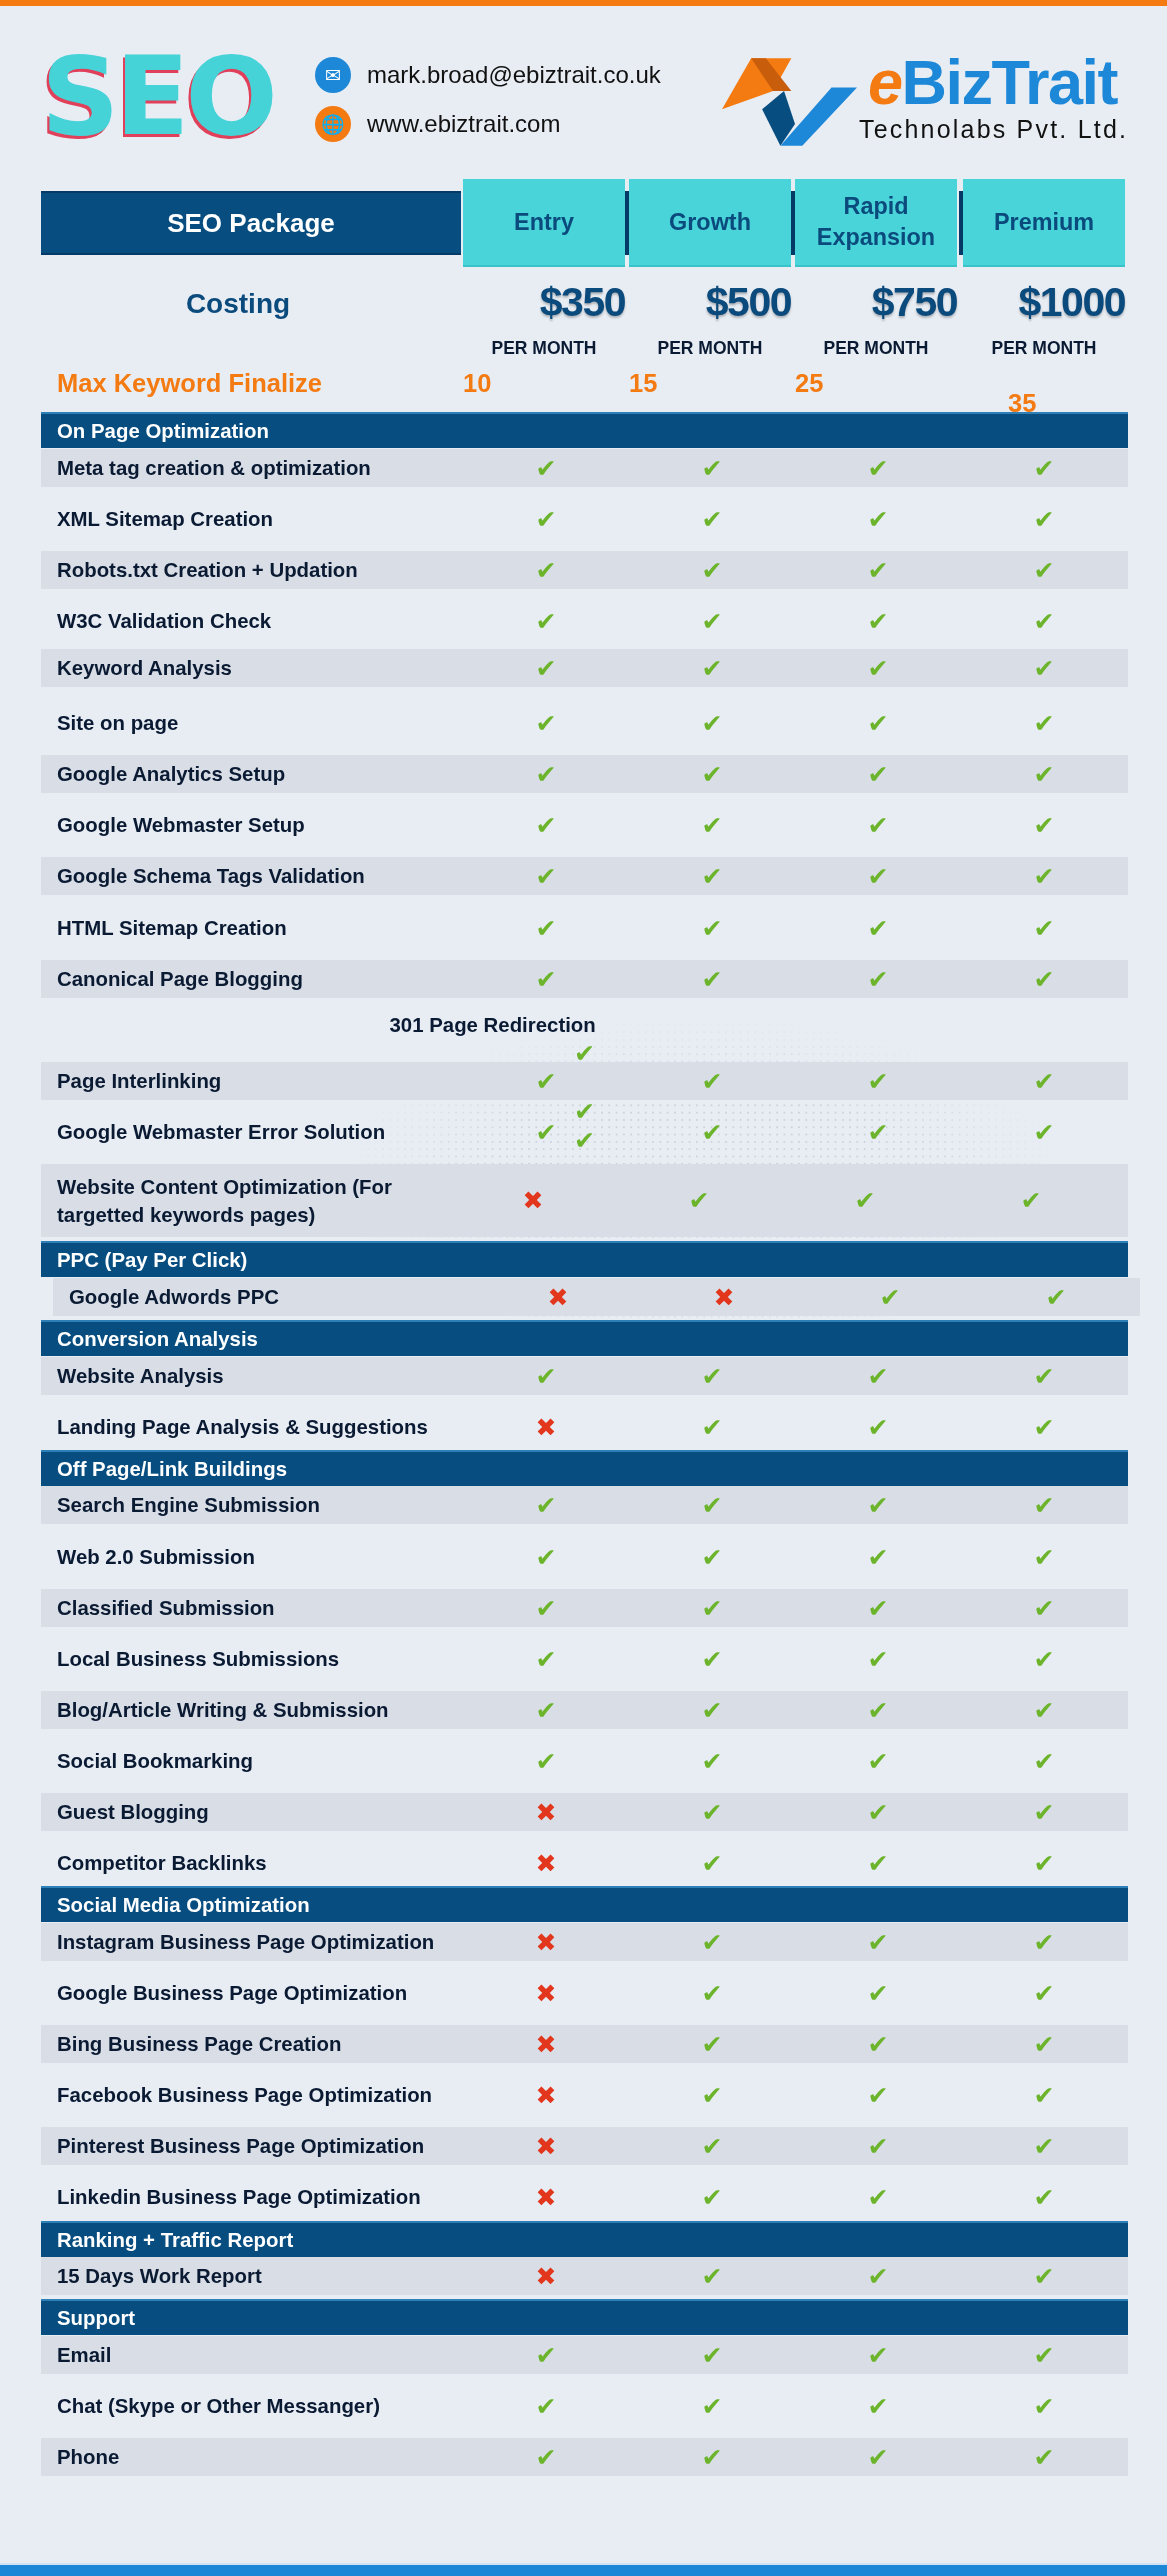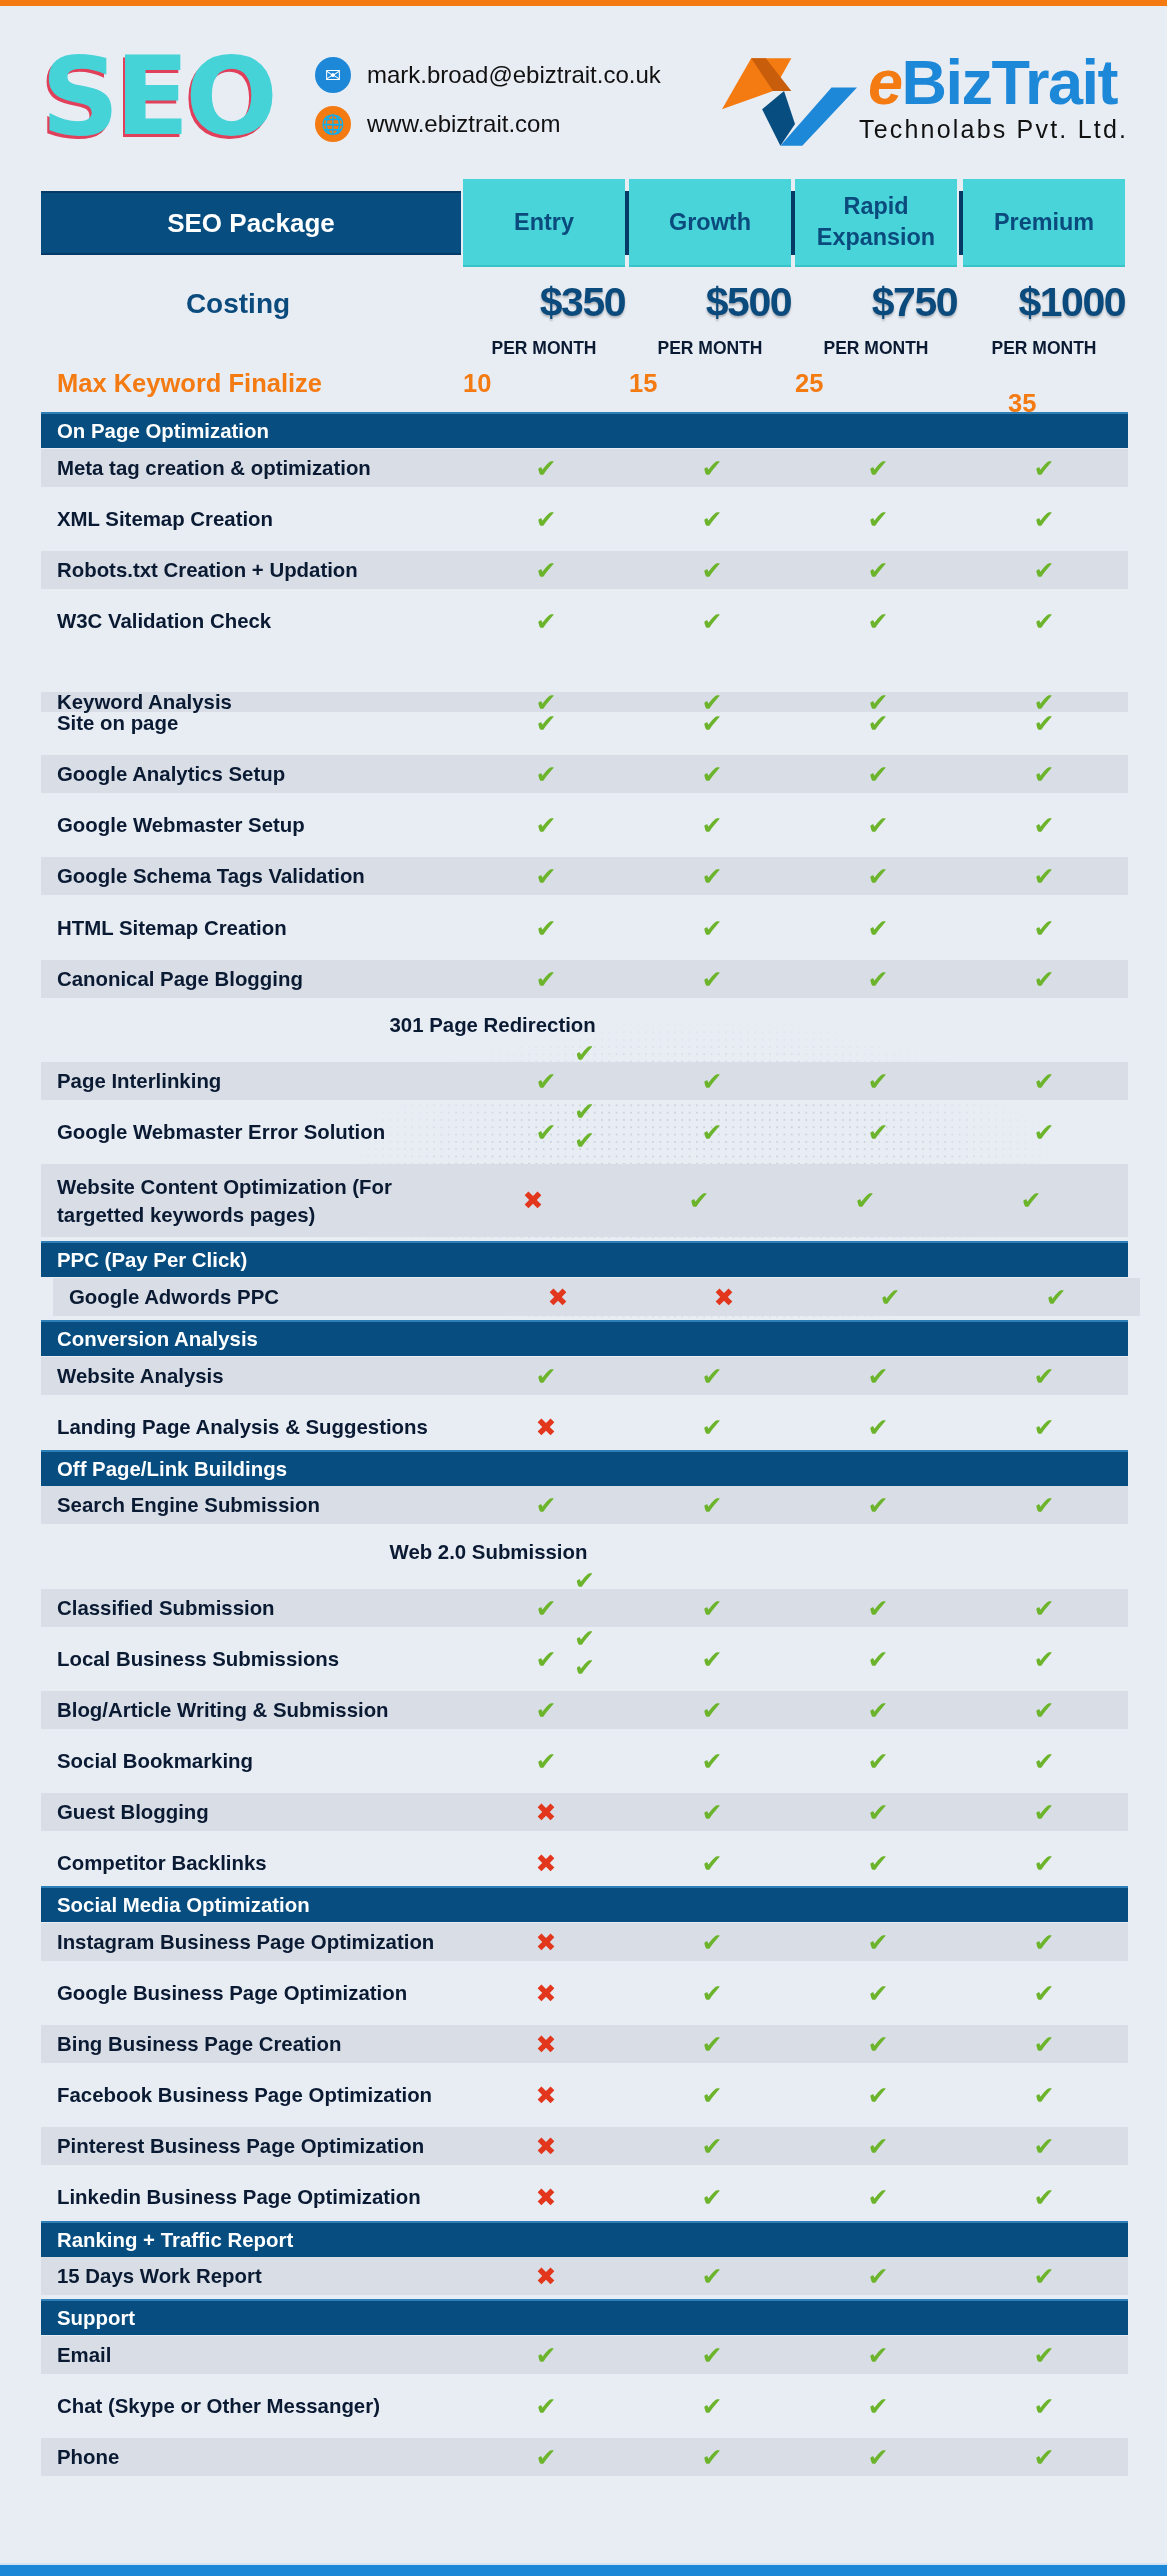--- a/index.html
+++ b/index.html
@@ -126,21 +126,21 @@
       <div class="cell check">✔</div>
       <div class="cell check">✔</div>
     </div>
     <div class="row" style="top: 602px; height: 38px;">
       <div class="label">W3C Validation Check</div>
       <div class="cell check">✔</div>
       <div class="cell check">✔</div>
       <div class="cell check">✔</div>
       <div class="cell check">✔</div>
     </div>
-    <div class="row shade" style="top: 692px; height: 20px;">
+    <div class="row shade" style="top: 649px; height: 38px;">
       <div class="label">Keyword Analysis</div>
       <div class="cell check">✔</div>
       <div class="cell check">✔</div>
       <div class="cell check">✔</div>
       <div class="cell check">✔</div>
     </div>
     <div class="row" style="top: 704px; height: 38px;">
       <div class="label">Site on page</div>
       <div class="cell check">✔</div>
       <div class="cell check">✔</div>
@@ -234,21 +234,21 @@
       <div class="cell check">✔</div>
     </div>
     <div class="row section" style="top: 1450px; height: 36px;">Off Page/Link Buildings</div>
     <div class="row shade" style="top: 1486px; height: 38px;">
       <div class="label">Search Engine Submission</div>
       <div class="cell check">✔</div>
       <div class="cell check">✔</div>
       <div class="cell check">✔</div>
       <div class="cell check">✔</div>
     </div>
-    <div class="row" style="top: 1538px; height: 38px; flex-direction: column;">
+    <div class="row" style="top: 1538px; height: 38px;">
       <div class="label">Web 2.0 Submission</div>
       <div class="cell check">✔</div>
       <div class="cell check">✔</div>
       <div class="cell check">✔</div>
       <div class="cell check">✔</div>
     </div>
     <div class="row shade" style="top: 1589px; height: 38px;">
       <div class="label">Classified Submission</div>
       <div class="cell check">✔</div>
       <div class="cell check">✔</div>

